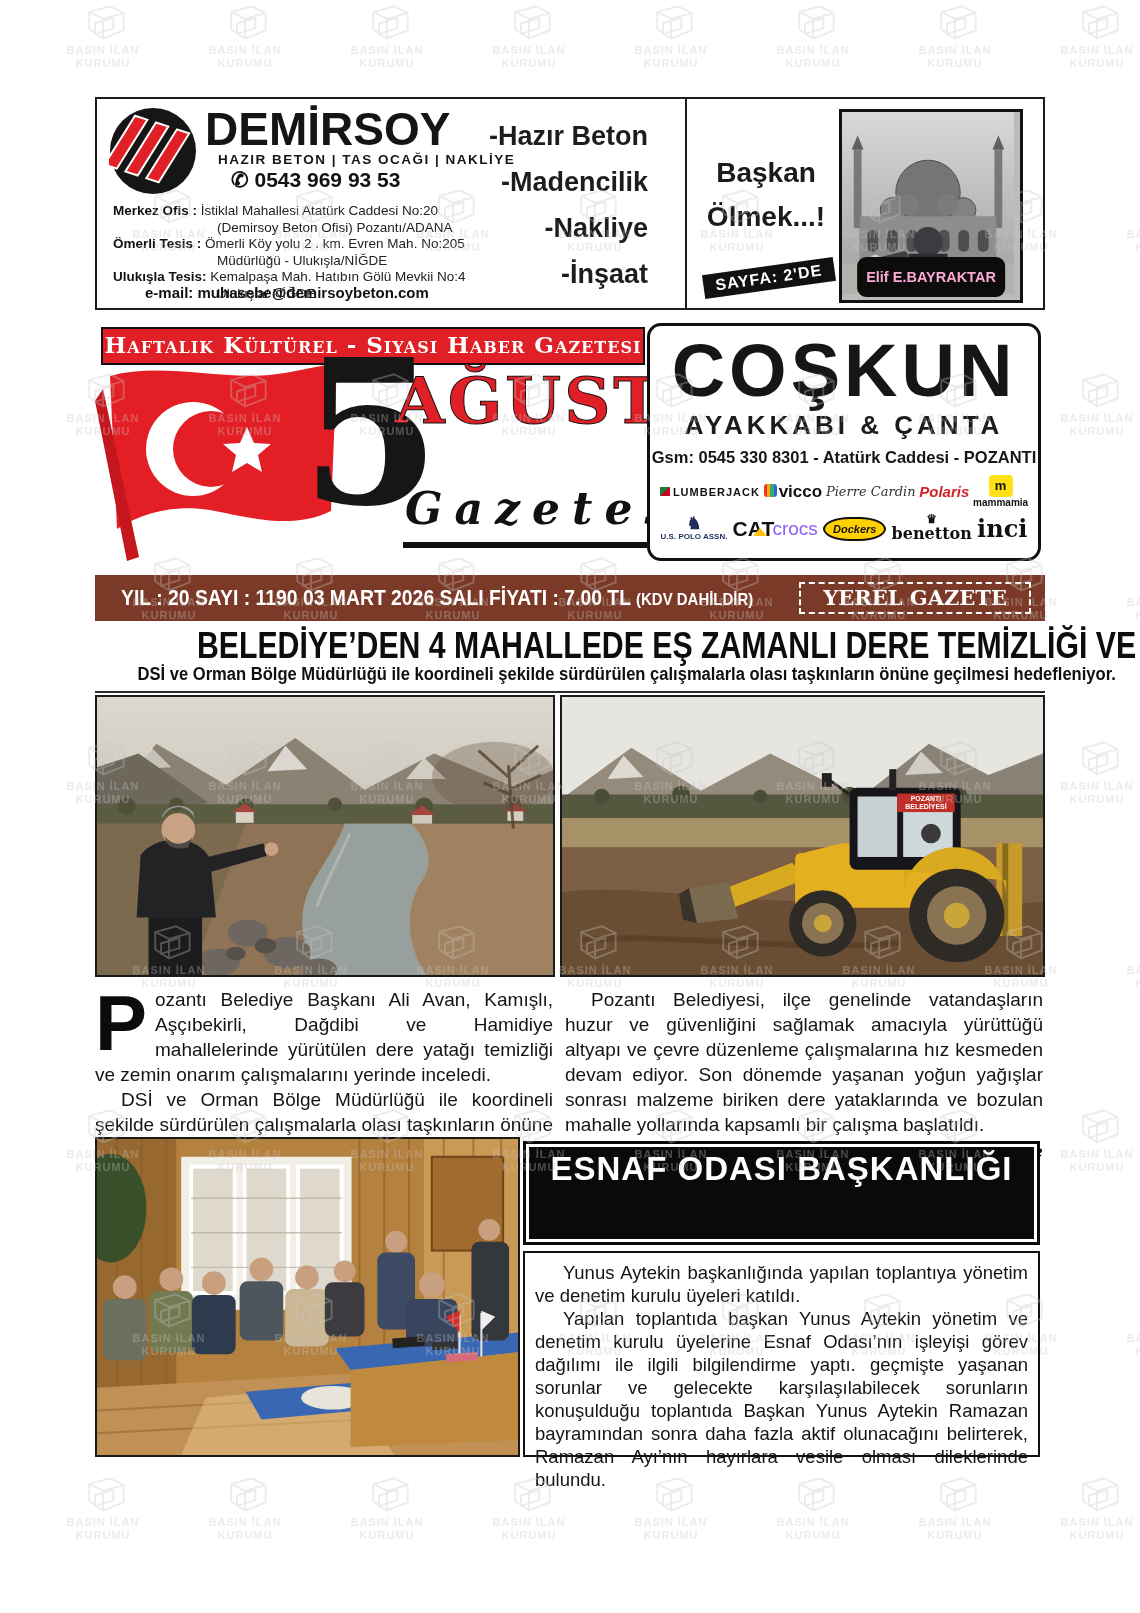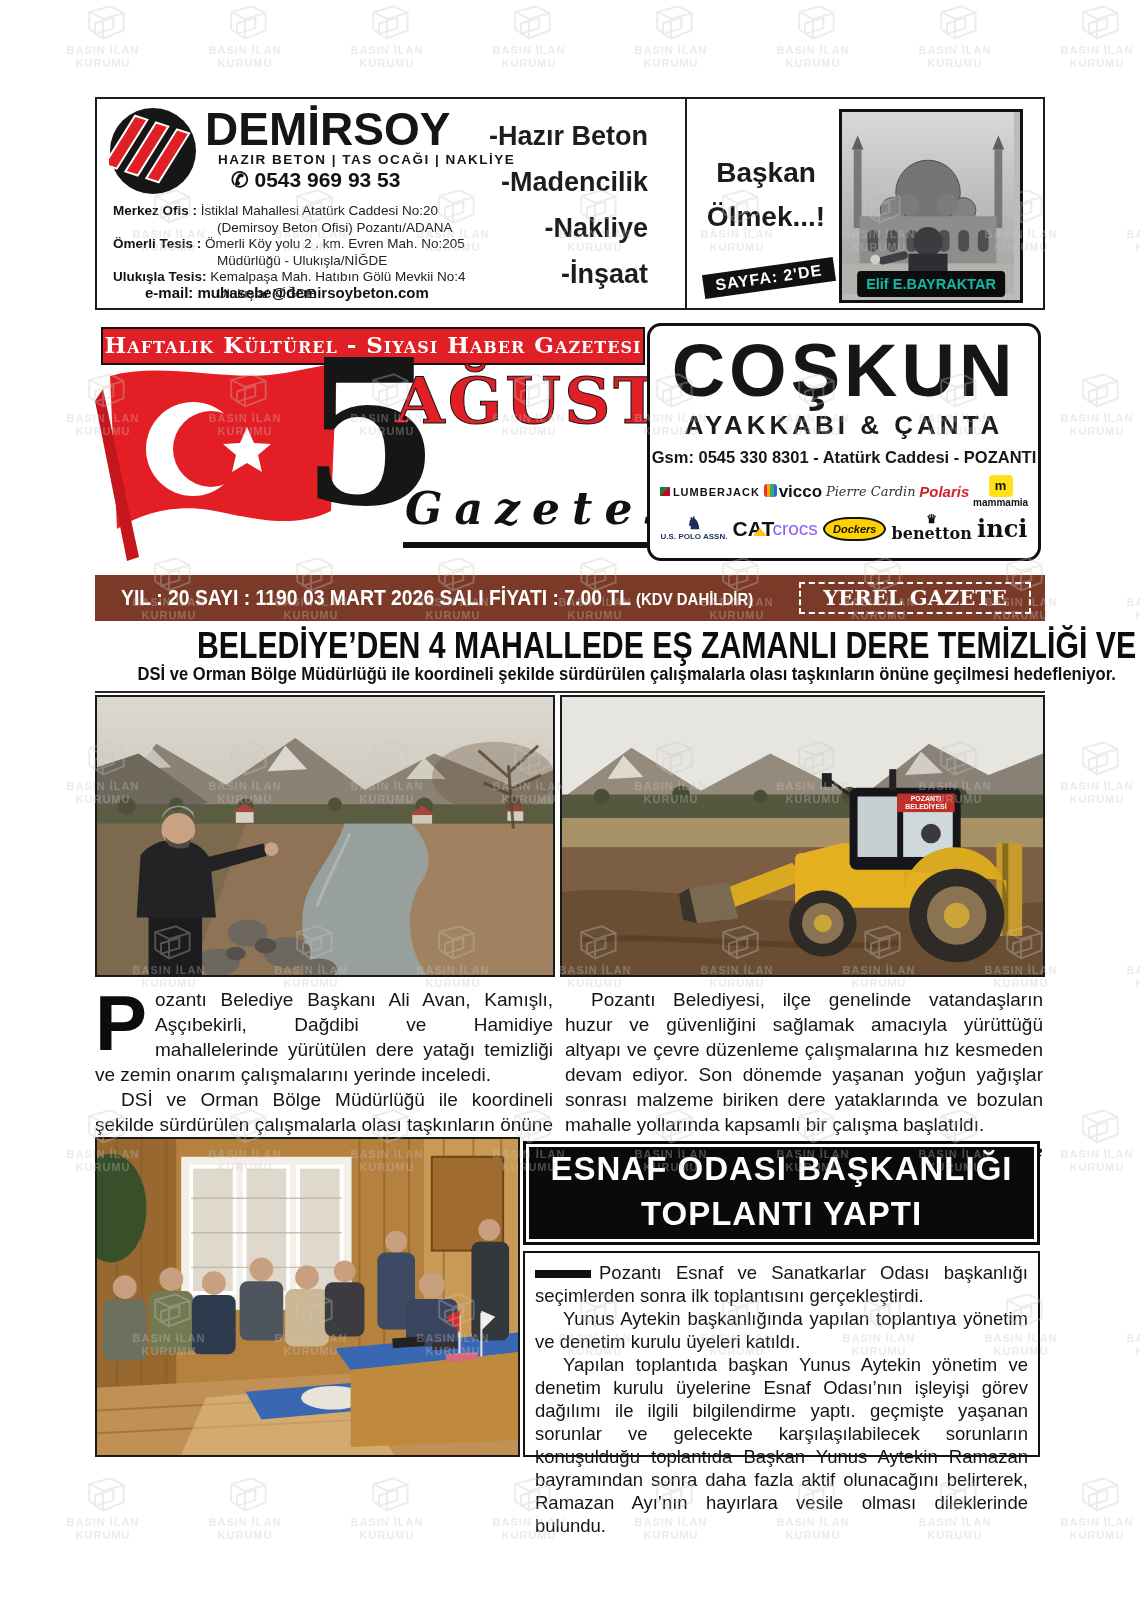--- a/index.html
+++ b/index.html
@@ -31,22 +31,22 @@
   .services div{font-size:27px;font-weight:700;color:#1d1d1d;line-height:46px;white-space:nowrap;text-align:right;}
   .ad-right{position:absolute;left:590px;top:0;width:356px;height:100%;}
   .olmeden{position:absolute;left:14px;top:52px;font-size:28px;font-weight:800;color:#1b1b1b;
            line-height:44px;text-align:center;width:130px;}
   .sayfa-badge{position:absolute;left:16px;bottom:18px;background:#111;color:#fff;
                font-size:16px;font-weight:800;letter-spacing:1px;padding:3px 12px;
                transform:rotate(-8deg);}
   .mosque{position:absolute;right:20px;top:10px;width:178px;height:188px;border:3px solid #111;
           background:#bbb;overflow:hidden;}
   .mosque-label{position:absolute;left:50%;bottom:3px;transform:translateX(-50%);
-                background:#0c0c0c;color:#14b8a6;font-size:14.5px;font-weight:800;
-                border-radius:4px;padding:5px 9px;white-space:nowrap;}
+                background:#0c0c0c;color:#f9a8d4;font-size:14.5px;font-weight:800;
+                border-radius:9px;padding:12px 9px;white-space:nowrap;}
 
   
   .mast-banner{left:6px;top:230px;width:540px;height:34px;background:#e01f26;border:2px solid #111;
                color:#fff;text-align:center;font-family:"DejaVu Serif",serif;font-weight:700;
                font-size:23px;line-height:32px;font-variant:small-caps;letter-spacing:1px;}
   .flag{left:0;top:264px;width:252px;height:202px;}
   .num5{left:206px;top:246px;font-family:"DejaVu Serif",serif;font-weight:700;
         font-size:200px;line-height:180px;color:#161616;}
   .agustos{left:300px;top:272px;font-family:"DejaVu Serif",serif;font-weight:700;
            font-size:64px;line-height:64px;color:#e01f26;letter-spacing:3px;
@@ -1331,22 +1331,20 @@
         <polygon points="388,174 402,180 388,194" fill="#efefef"></polygon>
       </g>
       <rect x="298" y="202" width="32" height="10" fill="#222" transform="rotate(-4 298 202)"></rect>
       <rect x="338" y="206" width="26" height="8" fill="#333" transform="rotate(-4 338 206)"></rect>
       <rect x="352" y="218" width="32" height="8" fill="#d66a7a" transform="rotate(-4 352 218)"></rect>
     </svg>
   </div>
 
   <div class="abs esnaf-head">
     <div>ESNAF ODASI BAŞKANLIĞI</div>
-    <div>TOPLANTI YAPTI</div>
   </div>
 
   <div class="abs esnaf-body">
-    <p><span class="dash"></span><span>Pozantı Esnaf ve Sanatkarlar Odası  başkanlığı seçimlerden sonra ilk toplantısını gerçekleştirdi.</span></p>
     <p class="indent">Yunus Aytekin başkanlığında yapılan toplantıya yönetim ve denetim kurulu üyeleri katıldı.</p>
     <p class="indent">Yapılan toplantıda başkan Yunus Aytekin yönetim ve denetim kurulu üyelerine Esnaf Odası’nın işleyişi görev dağılımı ile ilgili bilgilendirme yaptı. geçmişte yaşanan sorunlar ve gelecekte karşılaşılabilecek sorunların konuşulduğu toplantıda Başkan Yunus Aytekin Ramazan bayramından sonra daha fazla aktif olunacağını belirterek, Ramazan Ayı’nın hayırlara vesile olması dileklerinde bulundu.</p>
   </div>
 
 </div>
 
 </body></html>

